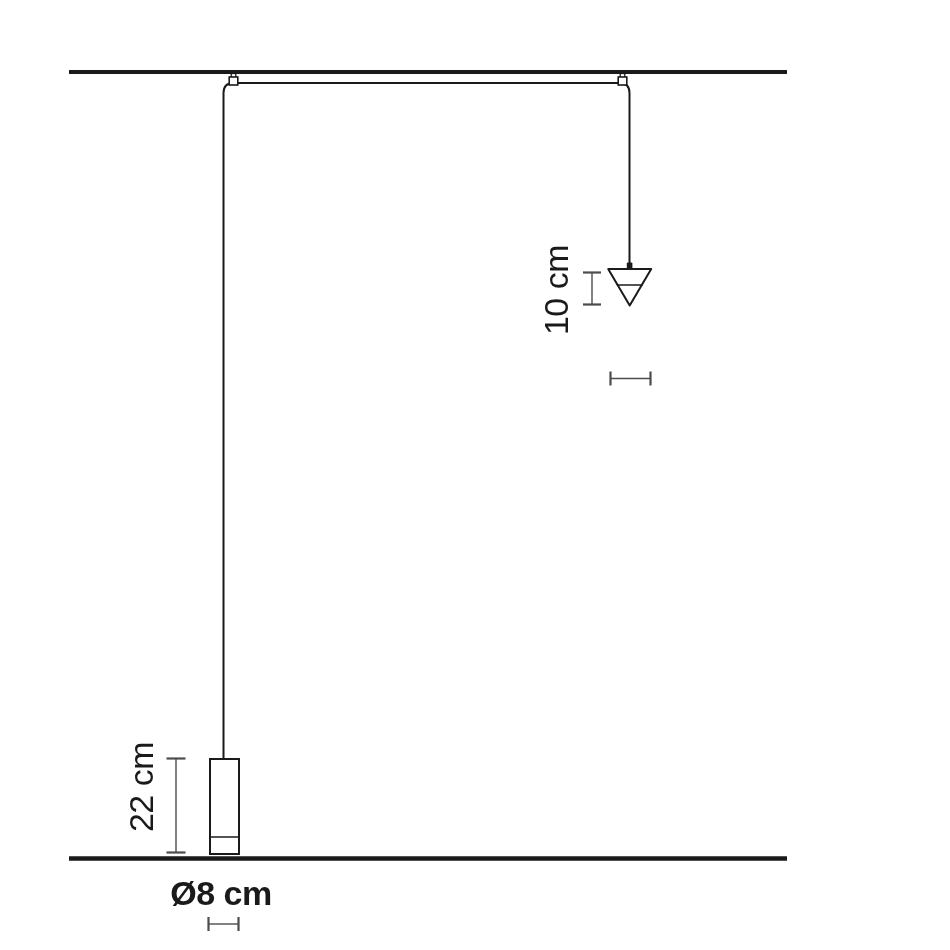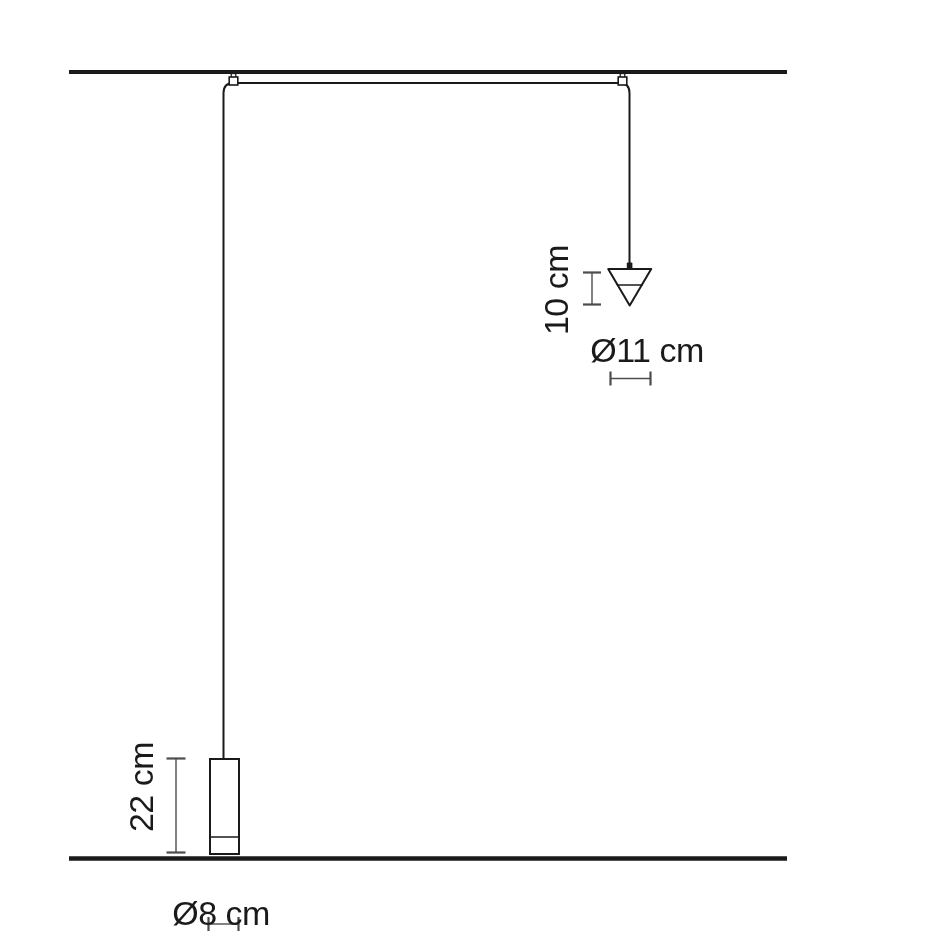--- a/index.html
+++ b/index.html
@@ -92,16 +92,15 @@
       <line class="dim" x1="208.5" y1="924" x2="238.5" y2="924" stroke-width="1.4"></line>
       <line class="dim" x1="208.5" y1="917" x2="208.5" y2="931" stroke-width="2.2"></line>
       <line class="dim" x1="238.5" y1="917" x2="238.5" y2="931" stroke-width="2.2"></line>
     </g>
   </svg>
 
   <div class="dim-label rot" style="left:141px; top:787px;">22 cm</div>
 
   <div class="dim-label rot" style="left:556px; top:290px;">10 cm</div>
 
-  <div class="dim-label" style="left:647px; top:350px;">Ø11 cm</div>
 
-  <div class="dim-label" style="left:221px; top:913px;">Ø8 cm</div>
+  <div class="dim-label" style="left:221px; top:893px;font-weight:bold;">Ø8 cm</div>
 </div>
 
 </body></html>

